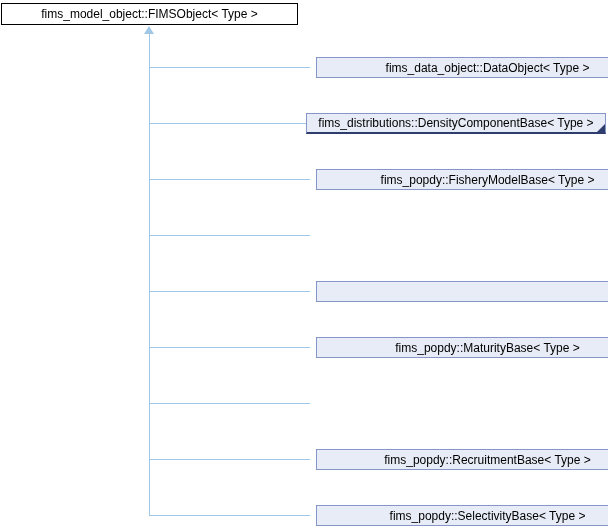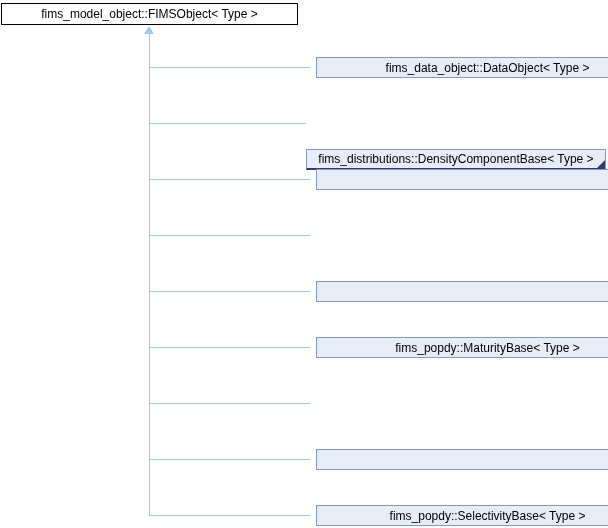--- a/index.html
+++ b/index.html
@@ -40,21 +40,20 @@
   .derived-node {
     left: 316px;
     width: 343px; height: 21px;
     background: var(--node-fill);
     border: 1px solid var(--node-border);
   }
   .derived-node.wide {
     left: 306px;
     width: 300px;
     border-bottom: 2px solid var(--node-shadow);
-    margin-top: 36px;
   }
   .corner-fold {
     position: absolute;
     right: 0; bottom: 0;
     width: 0; height: 0;
     border-left: 8px solid transparent;
     border-bottom: 8px solid var(--node-shadow);
   }
   .vline {
     position: absolute;
@@ -103,35 +102,37 @@
     <span>fims_data_object::DataObject&lt; Type &gt;</span>
 
   </div>
 
   <div class="node derived-node wide" style="top:113px">
     <span>fims_distributions::DensityComponentBase&lt; Type &gt;</span>
     <span class="corner-fold"></span>
   </div>
 
   <div class="node derived-node" style="top:169px">
+    <span>fims_popdy::FisheryModelBase&lt; Type &gt;</span>
     <span class="corner-fold"></span>
   </div>
 
 
   <div class="node derived-node" style="top:281px">
     <span class="corner-fold"></span>
   </div>
 
   <div class="node derived-node" style="top:337px">
     <span>fims_popdy::MaturityBase&lt; Type &gt;</span>
     <span class="corner-fold"></span>
   </div>
 
 
   <div class="node derived-node" style="top:449px">
+    <span>fims_popdy::RecruitmentBase&lt; Type &gt;</span>
     <span class="corner-fold"></span>
   </div>
 
   <div class="node derived-node" style="top:505px">
     <span>fims_popdy::SelectivityBase&lt; Type &gt;</span>
     <span class="corner-fold"></span>
   </div>
 
 </div>
 

